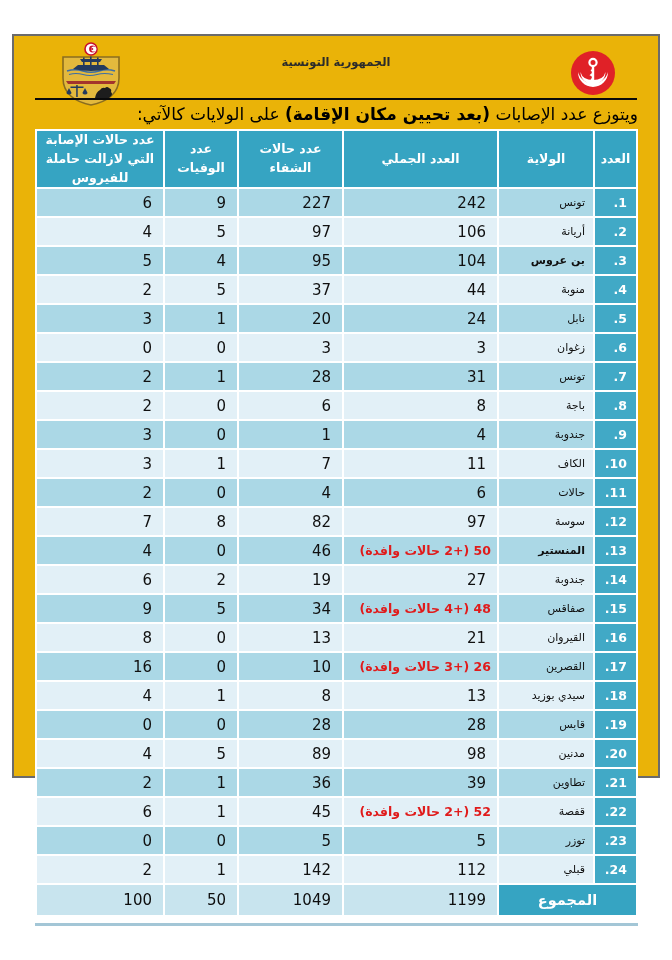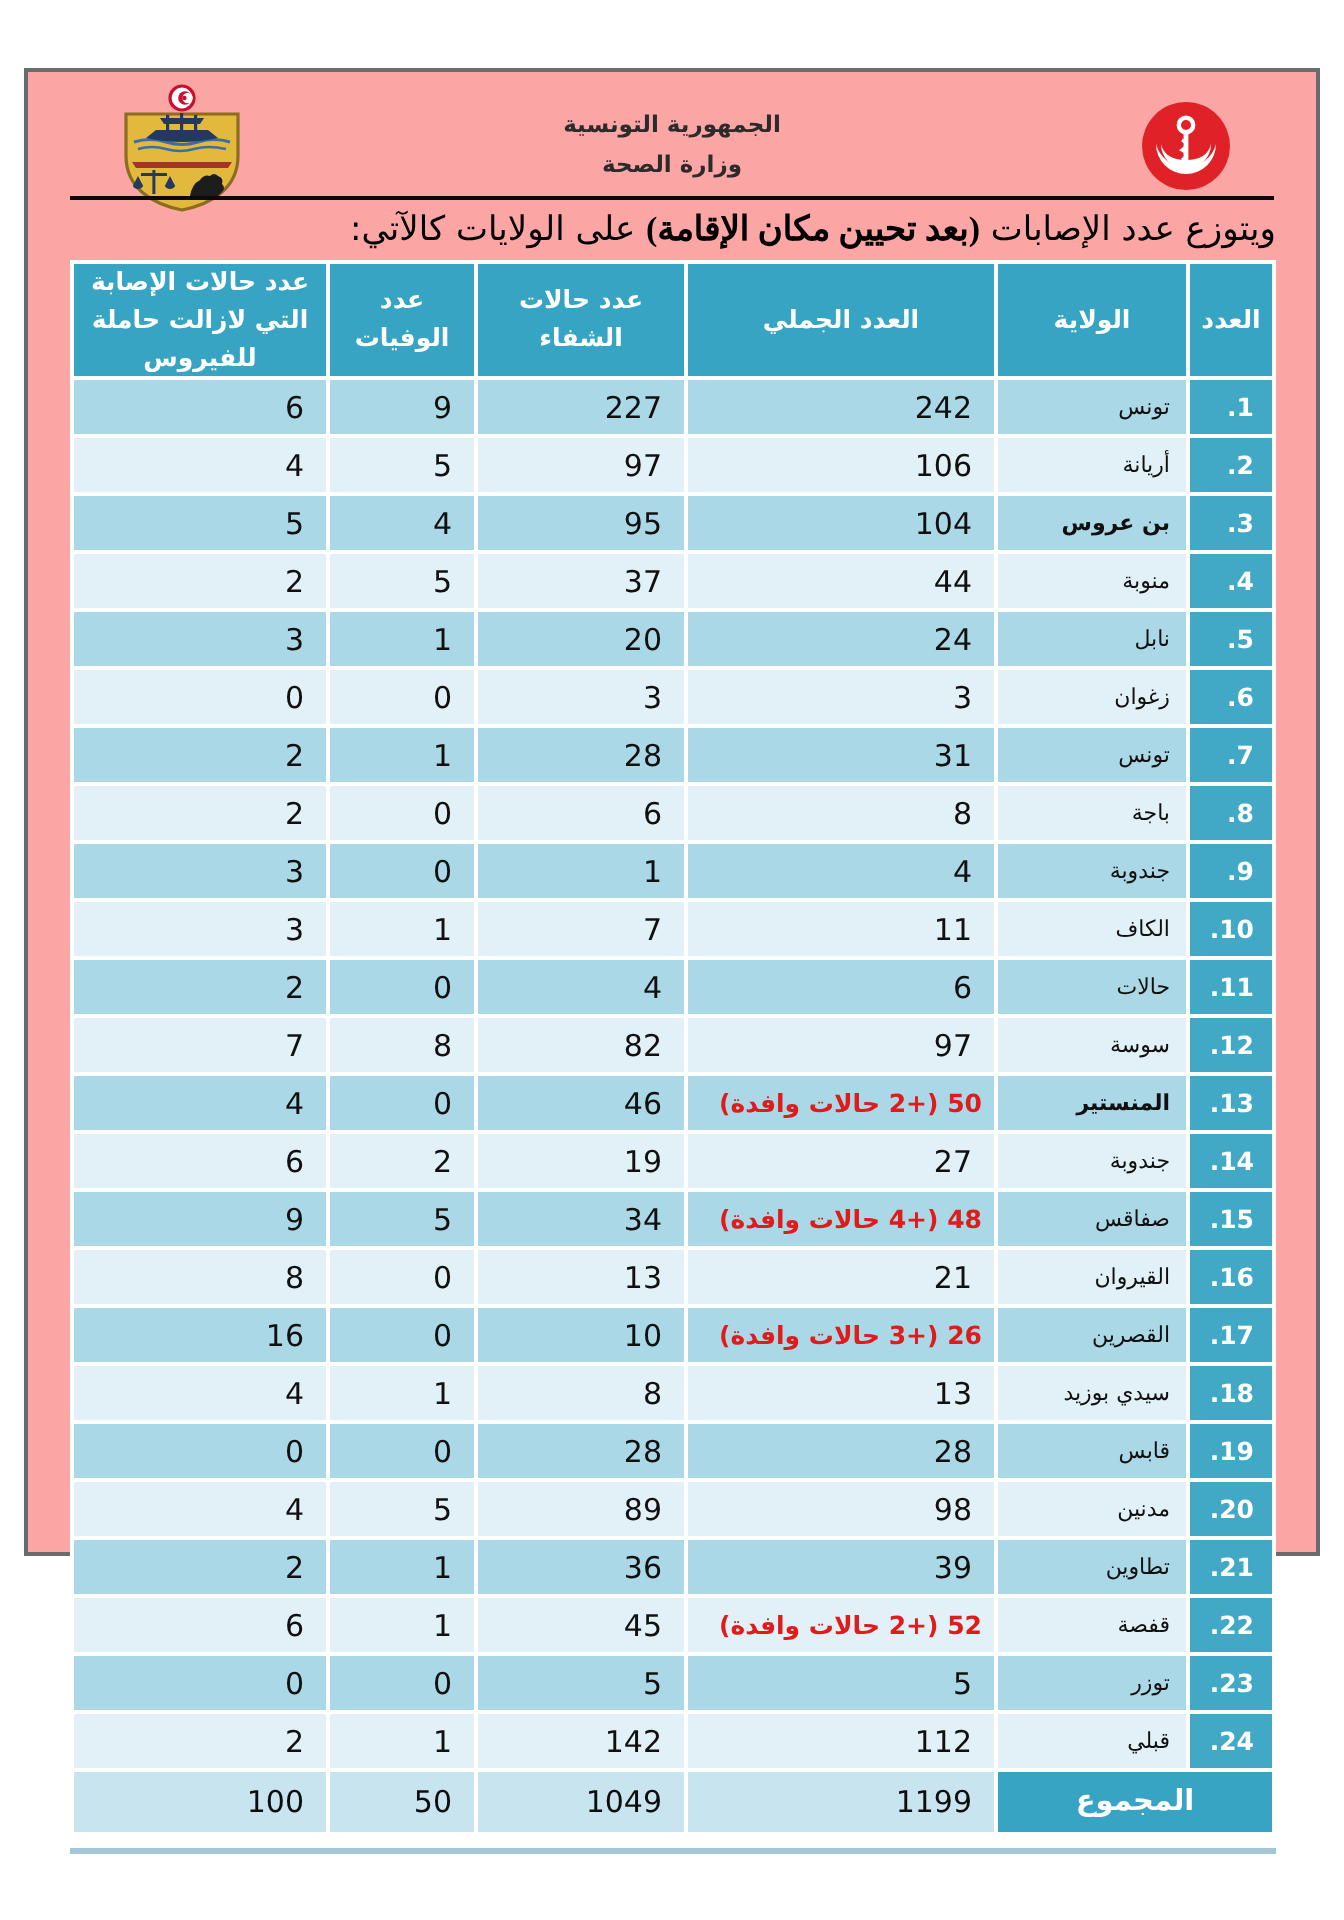--- a/index.html
+++ b/index.html
@@ -3,37 +3,37 @@
 <meta charset="utf-8">
 <style>
   html,body{margin:0;padding:0;}
   body{
     width:672px;height:960px;position:relative;background:#ffffff;
     font-family:"DejaVu Sans", sans-serif;
     -webkit-font-smoothing:antialiased;
   }
   .frame{
     position:absolute;left:12px;top:34px;width:648px;height:744px;
-    border:2px solid #6b6b6b;box-sizing:border-box;background:#fca5a5;
+    border:2px solid #6b6b6b;box-sizing:border-box;background:#eab308;
   }
   
   .letterhead{position:relative;height:62px;}
   .coat{position:absolute;left:44px;top:6px;width:66px;height:64px;}
   .gov-text{
     position:absolute;left:0;right:0;top:16px;text-align:center;
     font-size:11.5px;font-weight:bold;color:#2b2b2b;line-height:1.75;
   }
   .moh-logo{position:absolute;right:42px;top:14px;width:46px;height:46px;}
   .rule{margin:0 21px;border-top:2.5px solid #0a0a0a;position:relative;z-index:2;}
   
   .title{
     direction:rtl;text-align:right;margin:4px 20px 0 21px;
     font-size:17px;color:#000;letter-spacing:0;
   }
-  .title .b{font-weight:bold;font-family:Liberation Serif, serif;}
+  .title .b{font-weight:bold;}
   
   table{
     direction:rtl;table-layout:fixed;border-collapse:separate;border-spacing:2px;
     margin:5px 20px 0 21px;width:603px;background:#fff;
   }
   th{
     background:#36a4c2;color:#fff;font-weight:bold;font-size:12.5px;
     height:54px;text-align:center;padding:0 3px;line-height:1.5;
   }
   tbody td{height:27px;font-size:15px;color:#101010;vertical-align:middle;padding:0;}
@@ -88,21 +88,20 @@
       <rect x="12.5" y="44.5" width="13" height="1.5" fill="#233a5e"></rect>
       <path d="M11 46 l2.6 5 a3 3 0 0 1 -5.2 0 Z" fill="#233a5e"></path>
       <path d="M27 46 l2.6 5 a3 3 0 0 1 -5.2 0 Z" fill="#233a5e"></path>
 
       <path d="M37 56 q1-6 5-8 q2-3 5-2 q2-2 4 0 q3 1 2 4 q2 2 0 4 l-2 2 q-1 1-3 1 l-8 0 Z" fill="#1d1d1d"></path>
       <rect x="38" y="55" width="12" height="1.8" fill="#1d1d1d"></rect>
     </svg>
 
     <div class="gov-text">
       <div>الجمهورية التونسية</div>
-      <div>وزارة الصحة</div>
     </div>
 
     <svg class="moh-logo" viewBox="0 0 46 46">
       <circle cx="23" cy="23" r="22" fill="#e02127"></circle>
 
       <path d="M8 22 a15 15 0 0 0 30 0 a15.5 15.5 0 0 1 -30 0 Z" fill="#ffffff"></path>
       <path d="M10.5 22 a12.5 12.5 0 0 0 25 0 q-2 8 -12.5 8 q-10.5 0 -12.5 -8 Z" fill="#ffffff"></path>
 
       <circle cx="23" cy="12.5" r="3.6" fill="none" stroke="#ffffff" stroke-width="2.2"></circle>
       <rect x="21.8" y="15.5" width="2.4" height="16" fill="#ffffff"></rect>

